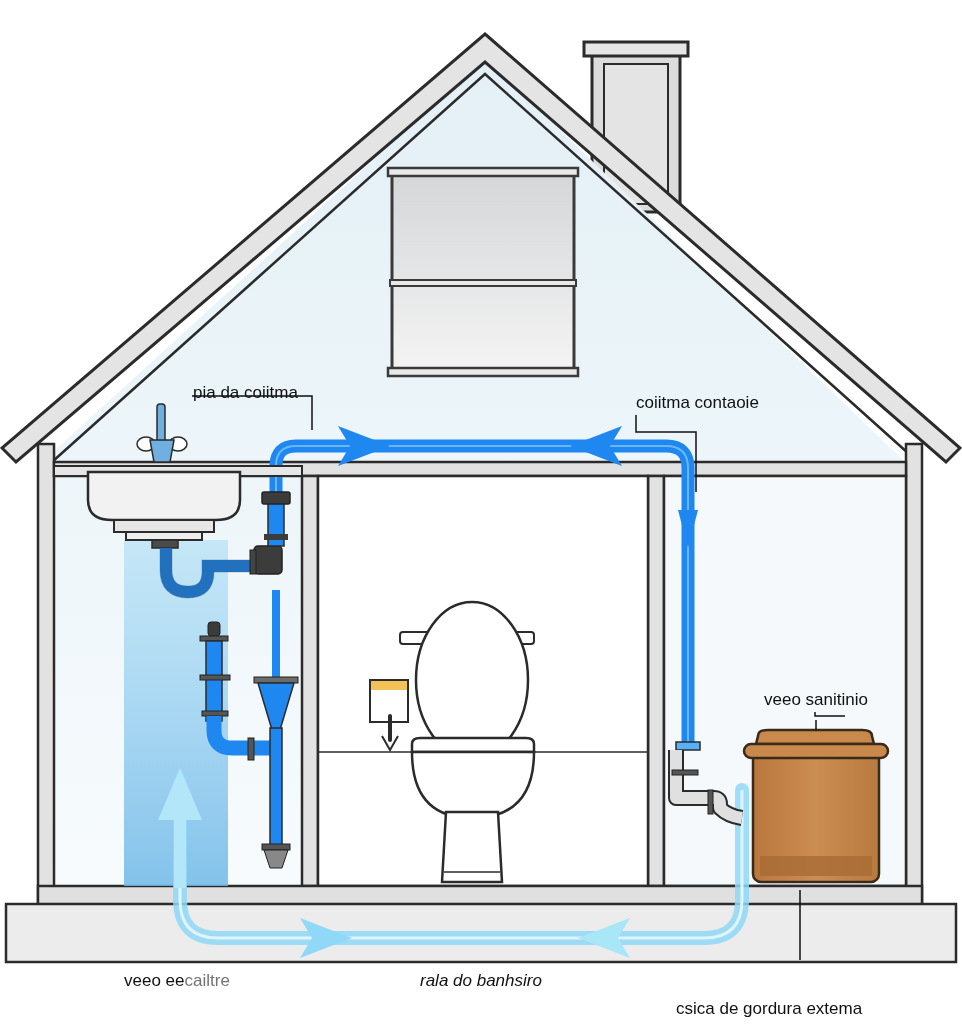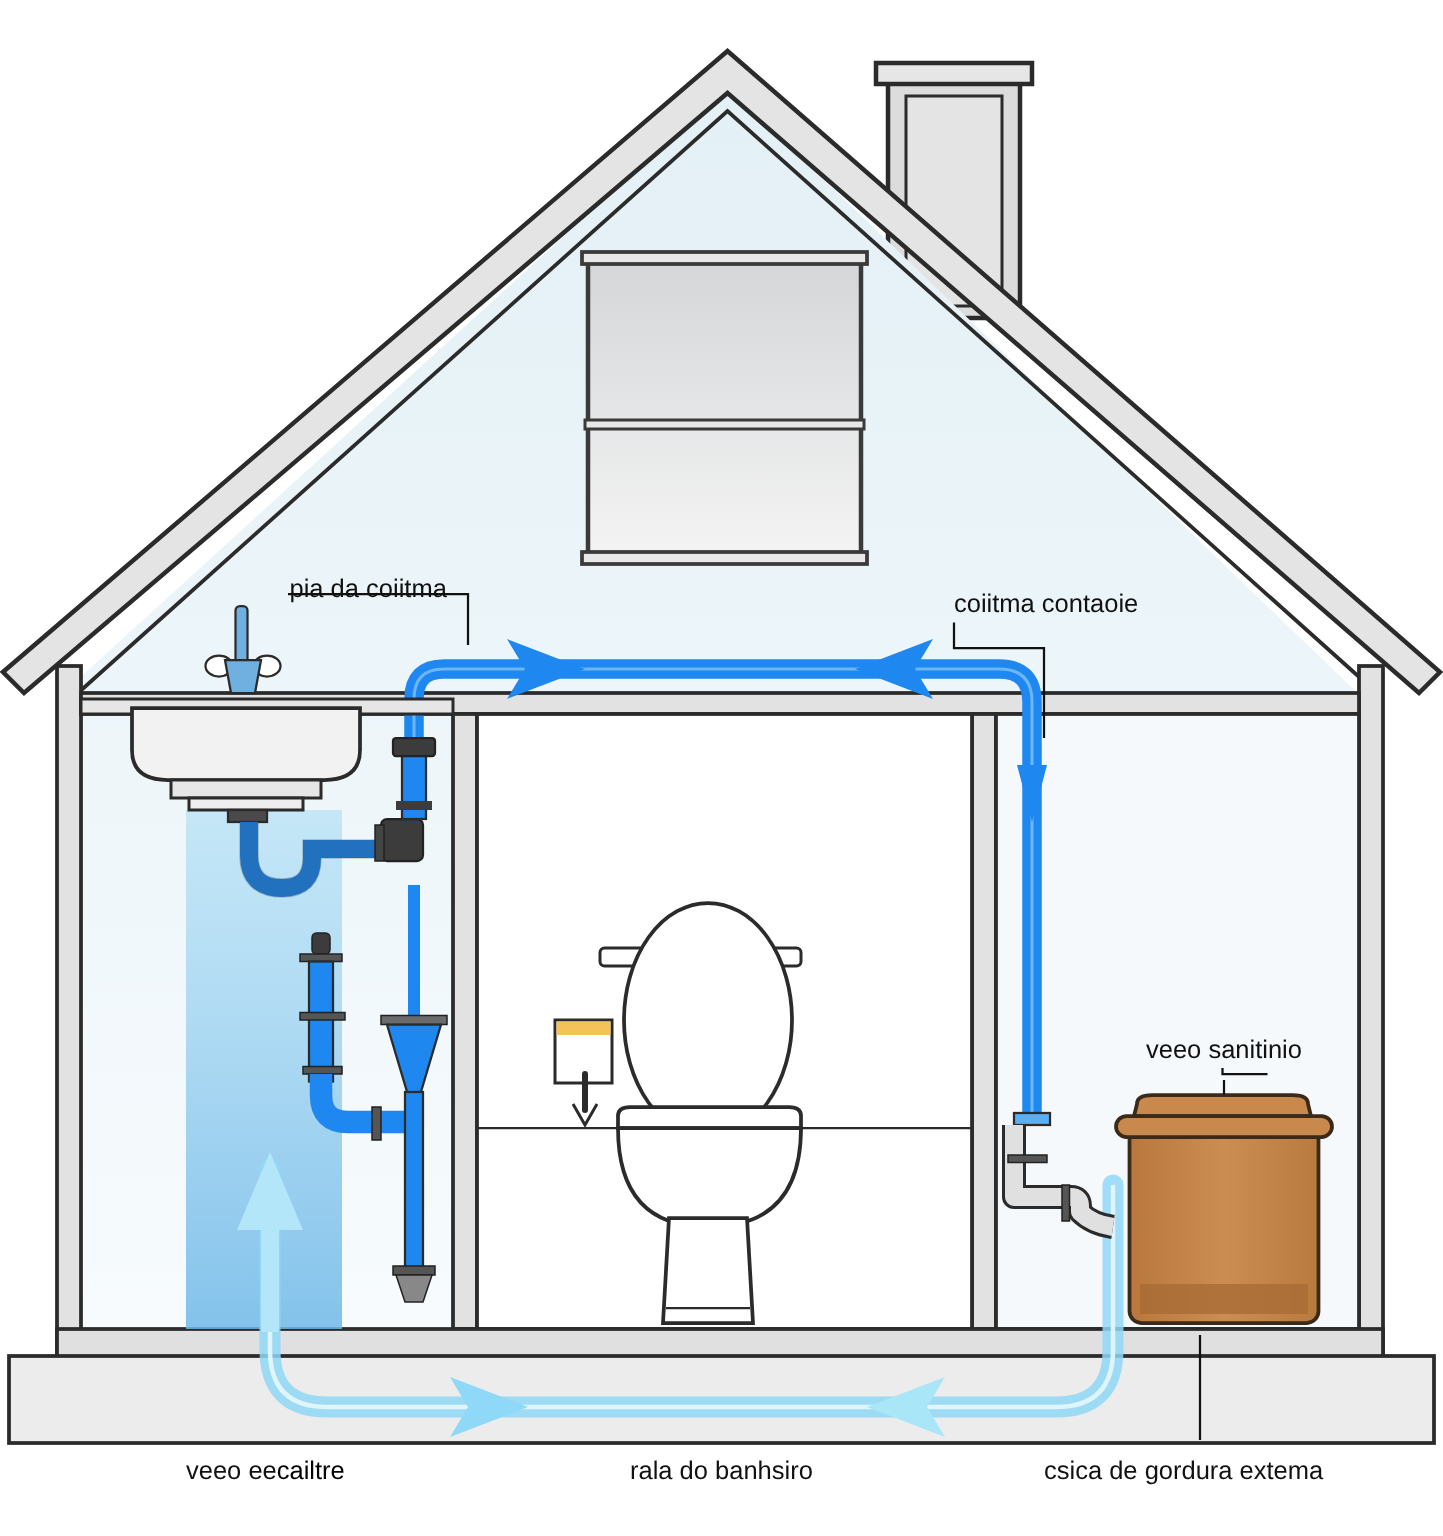--- a/index.html
+++ b/index.html
@@ -1,21 +1,21 @@
 <!DOCTYPE html>
 <html><head>
   <meta charset="utf-8">
   <style>
     html, body { margin: 0; padding: 0; background: #ffffff; }
     body { width: 962px; height: 1024px; position: relative; overflow: hidden;
            font-family: "Liberation Sans", sans-serif; }
     #scene { position: absolute; left: 0; top: 0; width: 962px; height: 1024px; }
     .label { position: absolute; font-family: "Liberation Sans", sans-serif;
              font-size: 17px; color: #111111; white-space: nowrap; line-height: 1; }
-    .label .tail { color: #000000; }
+    .label .tail { color: #737373; }
   </style>
 </head>
 <body>
 
 <svg id="scene" viewBox="0 0 962 1024" xmlns="http://www.w3.org/2000/svg">
   <defs>
     <linearGradient id="interiorGrad" x1="0" y1="0" x2="0" y2="1">
       <stop offset="0" stop-color="#e3f0f6"></stop>
       <stop offset="1" stop-color="#f7fbfd"></stop>
     </linearGradient>
@@ -176,14 +176,14 @@
     <line x1="800" y1="890" x2="800" y2="960"></line>
   </g>
 </svg>
 
 <div class="label" style="left:193px; top:384px;">pia da coiitma</div>
 <div class="label" style="left:636px; top:394px;">coiitma contaoie</div>
 <div class="label" style="left:764px; top:691px;text-align:right;">veeo sanitinio</div>
 <div class="label" style="left:124px; top:972px;">
   <span>veeo ee</span><span class="tail">cailtre</span>
 </div>
-<div class="label" style="left:420px; top:972px;">rala do banhsiro</div>
-<div class="label" style="left:676px; top:972px;margin-left:20px;">csica de gordura extema</div>
+<div class="label" style="left:420px; top:972px;font-style:italic;">rala do banhsiro</div>
+<div class="label" style="left:676px; top:1000px;">csica de gordura extema</div>
 
 </body></html>

